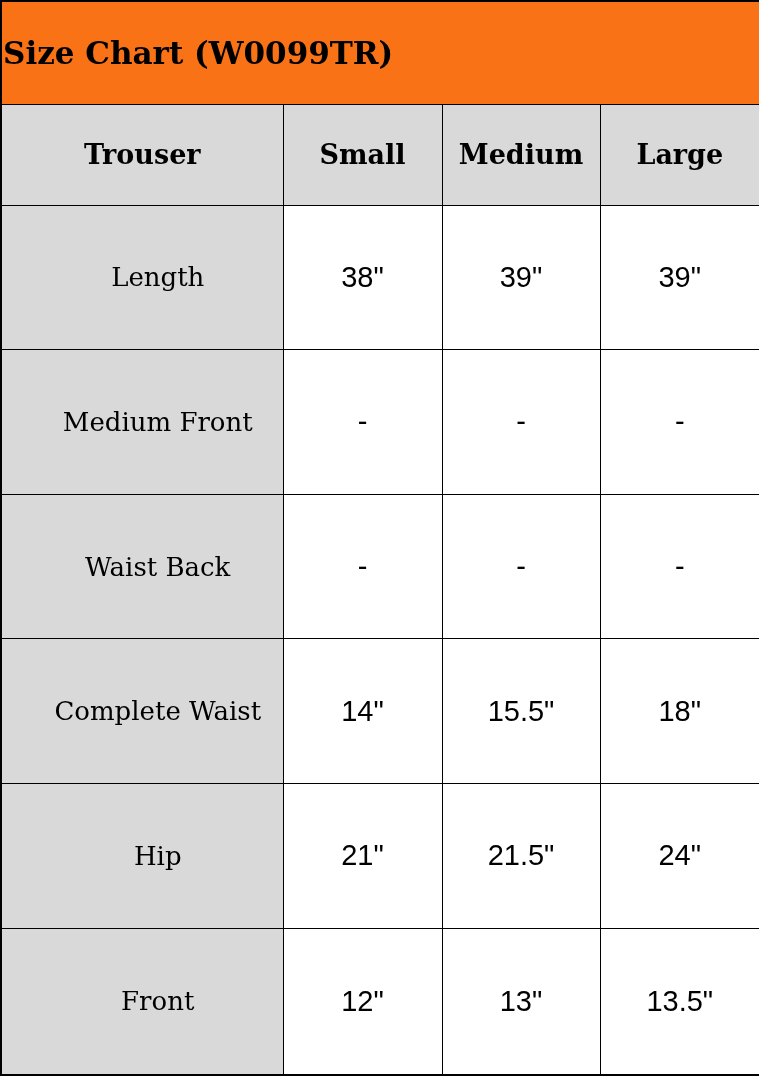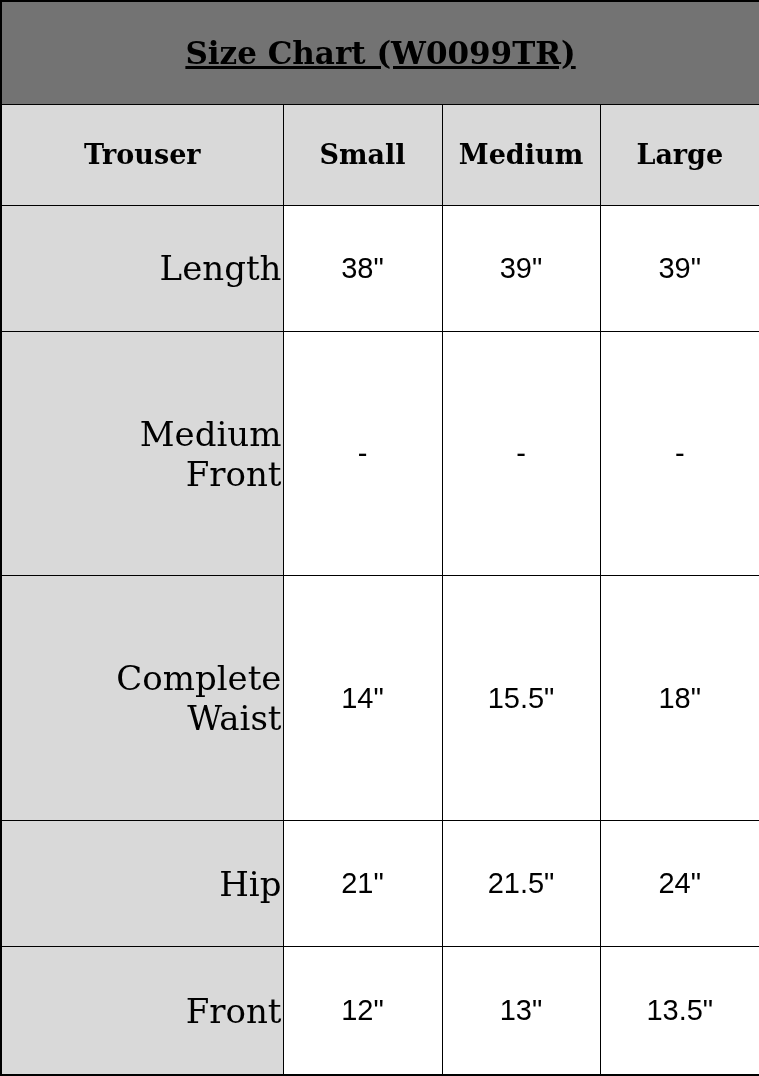--- a/index.html
+++ b/index.html
@@ -24,45 +24,44 @@
   }
   table.size-chart td {
     border: 1px solid #000000;
     box-sizing: border-box;
     vertical-align: middle;
     overflow: hidden;
   }
   
   tr.title-row td {
     height: 103px;
-    background: #737373;
-    text-align: center;
+    background: #f97316;
+    text-align: left;
     font-family: "DejaVu Serif", serif;
     font-weight: bold;
     font-size: 31px;
     letter-spacing: 0px;
-    text-decoration: underline;
   }
   
   tr.header-row td {
     height: 101px;
     background: #d9d9d9;
     text-align: center;
     font-family: "DejaVu Serif", serif;
     font-weight: bold;
     font-size: 27px;
   }
   
   tr.data-row td.label-cell {
     background: #d9d9d9;
-    text-align: right;
+    text-align: center;
     padding-left: 32px;
     font-family: "DejaVu Serif", serif;
     font-weight: normal;
-    font-size: 34px;
+    font-size: 26px;
   }
   tr.data-row td.value-cell {
     background: #ffffff;
     text-align: center;
     font-family: "Liberation Sans", sans-serif;
     font-weight: normal;
     font-size: 29px;
   }
 </style>
 </head>
@@ -96,20 +95,26 @@
       <td class="value-cell">39"</td>
     </tr>
 
     <tr class="data-row">
       <td class="label-cell">Medium Front</td>
       <td class="value-cell">-</td>
       <td class="value-cell">-</td>
       <td class="value-cell">-</td>
     </tr>
 
+    <tr class="data-row">
+      <td class="label-cell">Waist Back</td>
+      <td class="value-cell">-</td>
+      <td class="value-cell">-</td>
+      <td class="value-cell">-</td>
+    </tr>
 
     <tr class="data-row">
       <td class="label-cell">Complete Waist</td>
       <td class="value-cell">14"</td>
       <td class="value-cell">15.5"</td>
       <td class="value-cell">18"</td>
     </tr>
 
     <tr class="data-row">
       <td class="label-cell">Hip</td>

